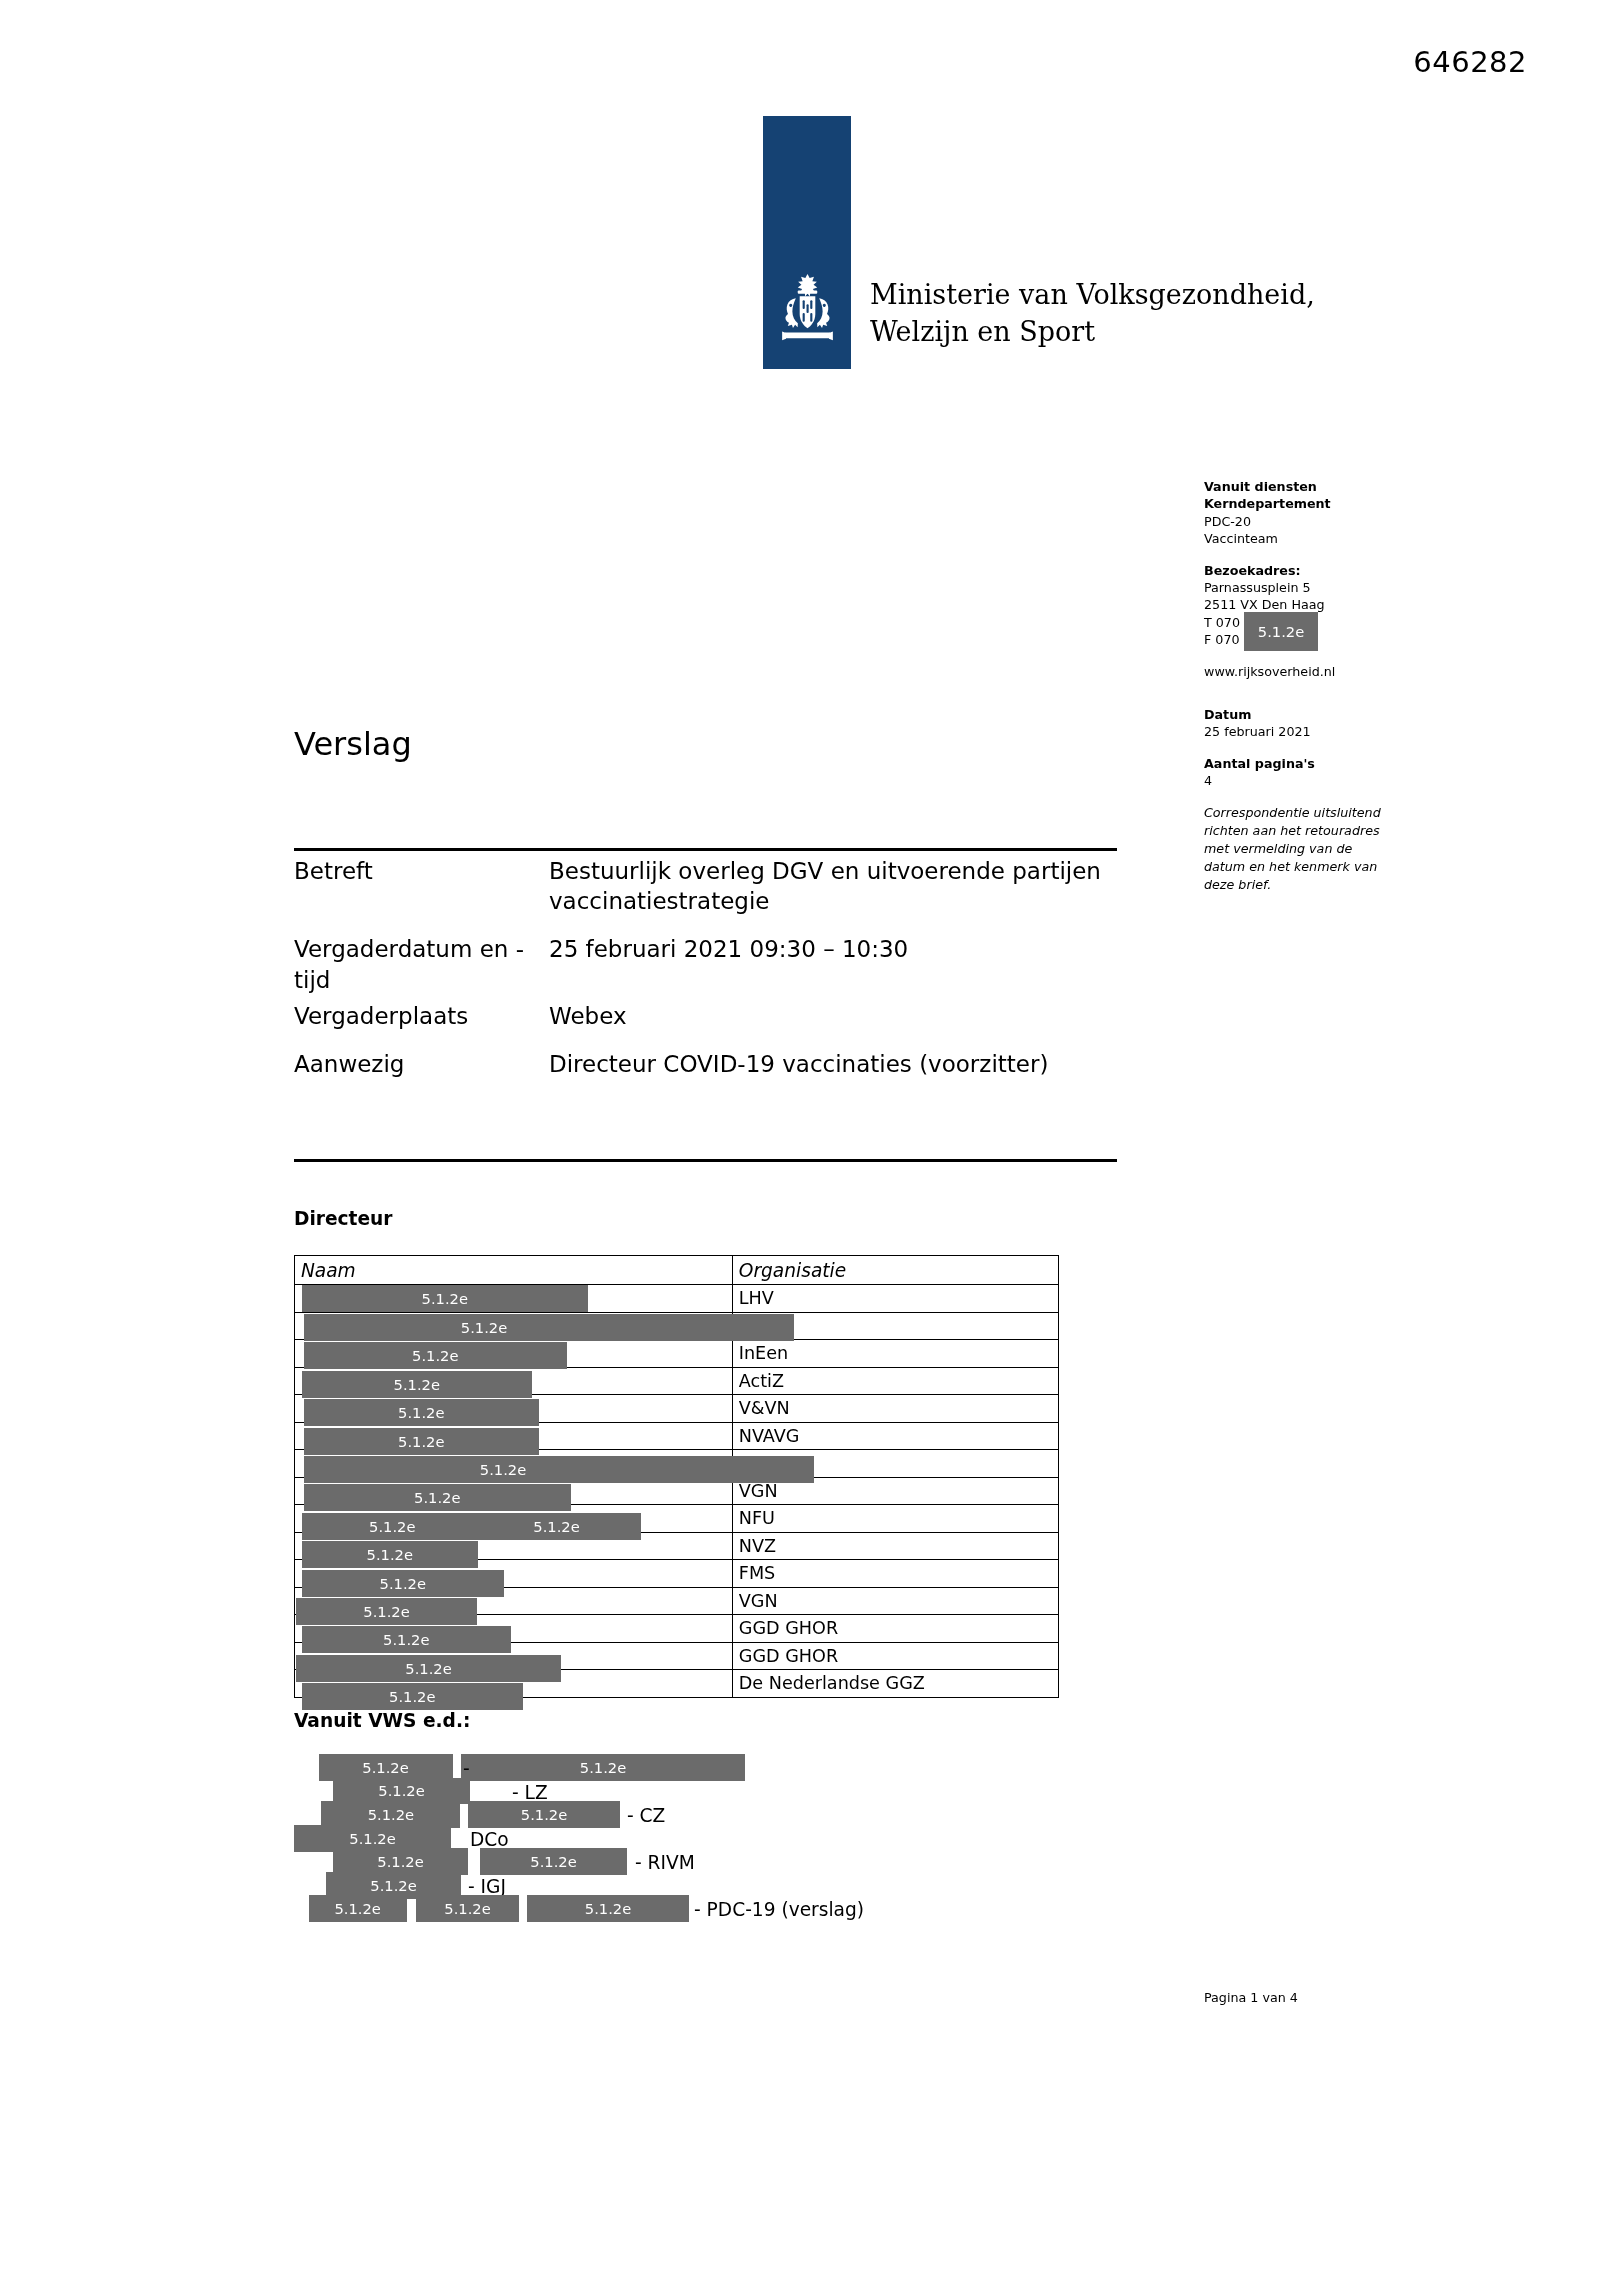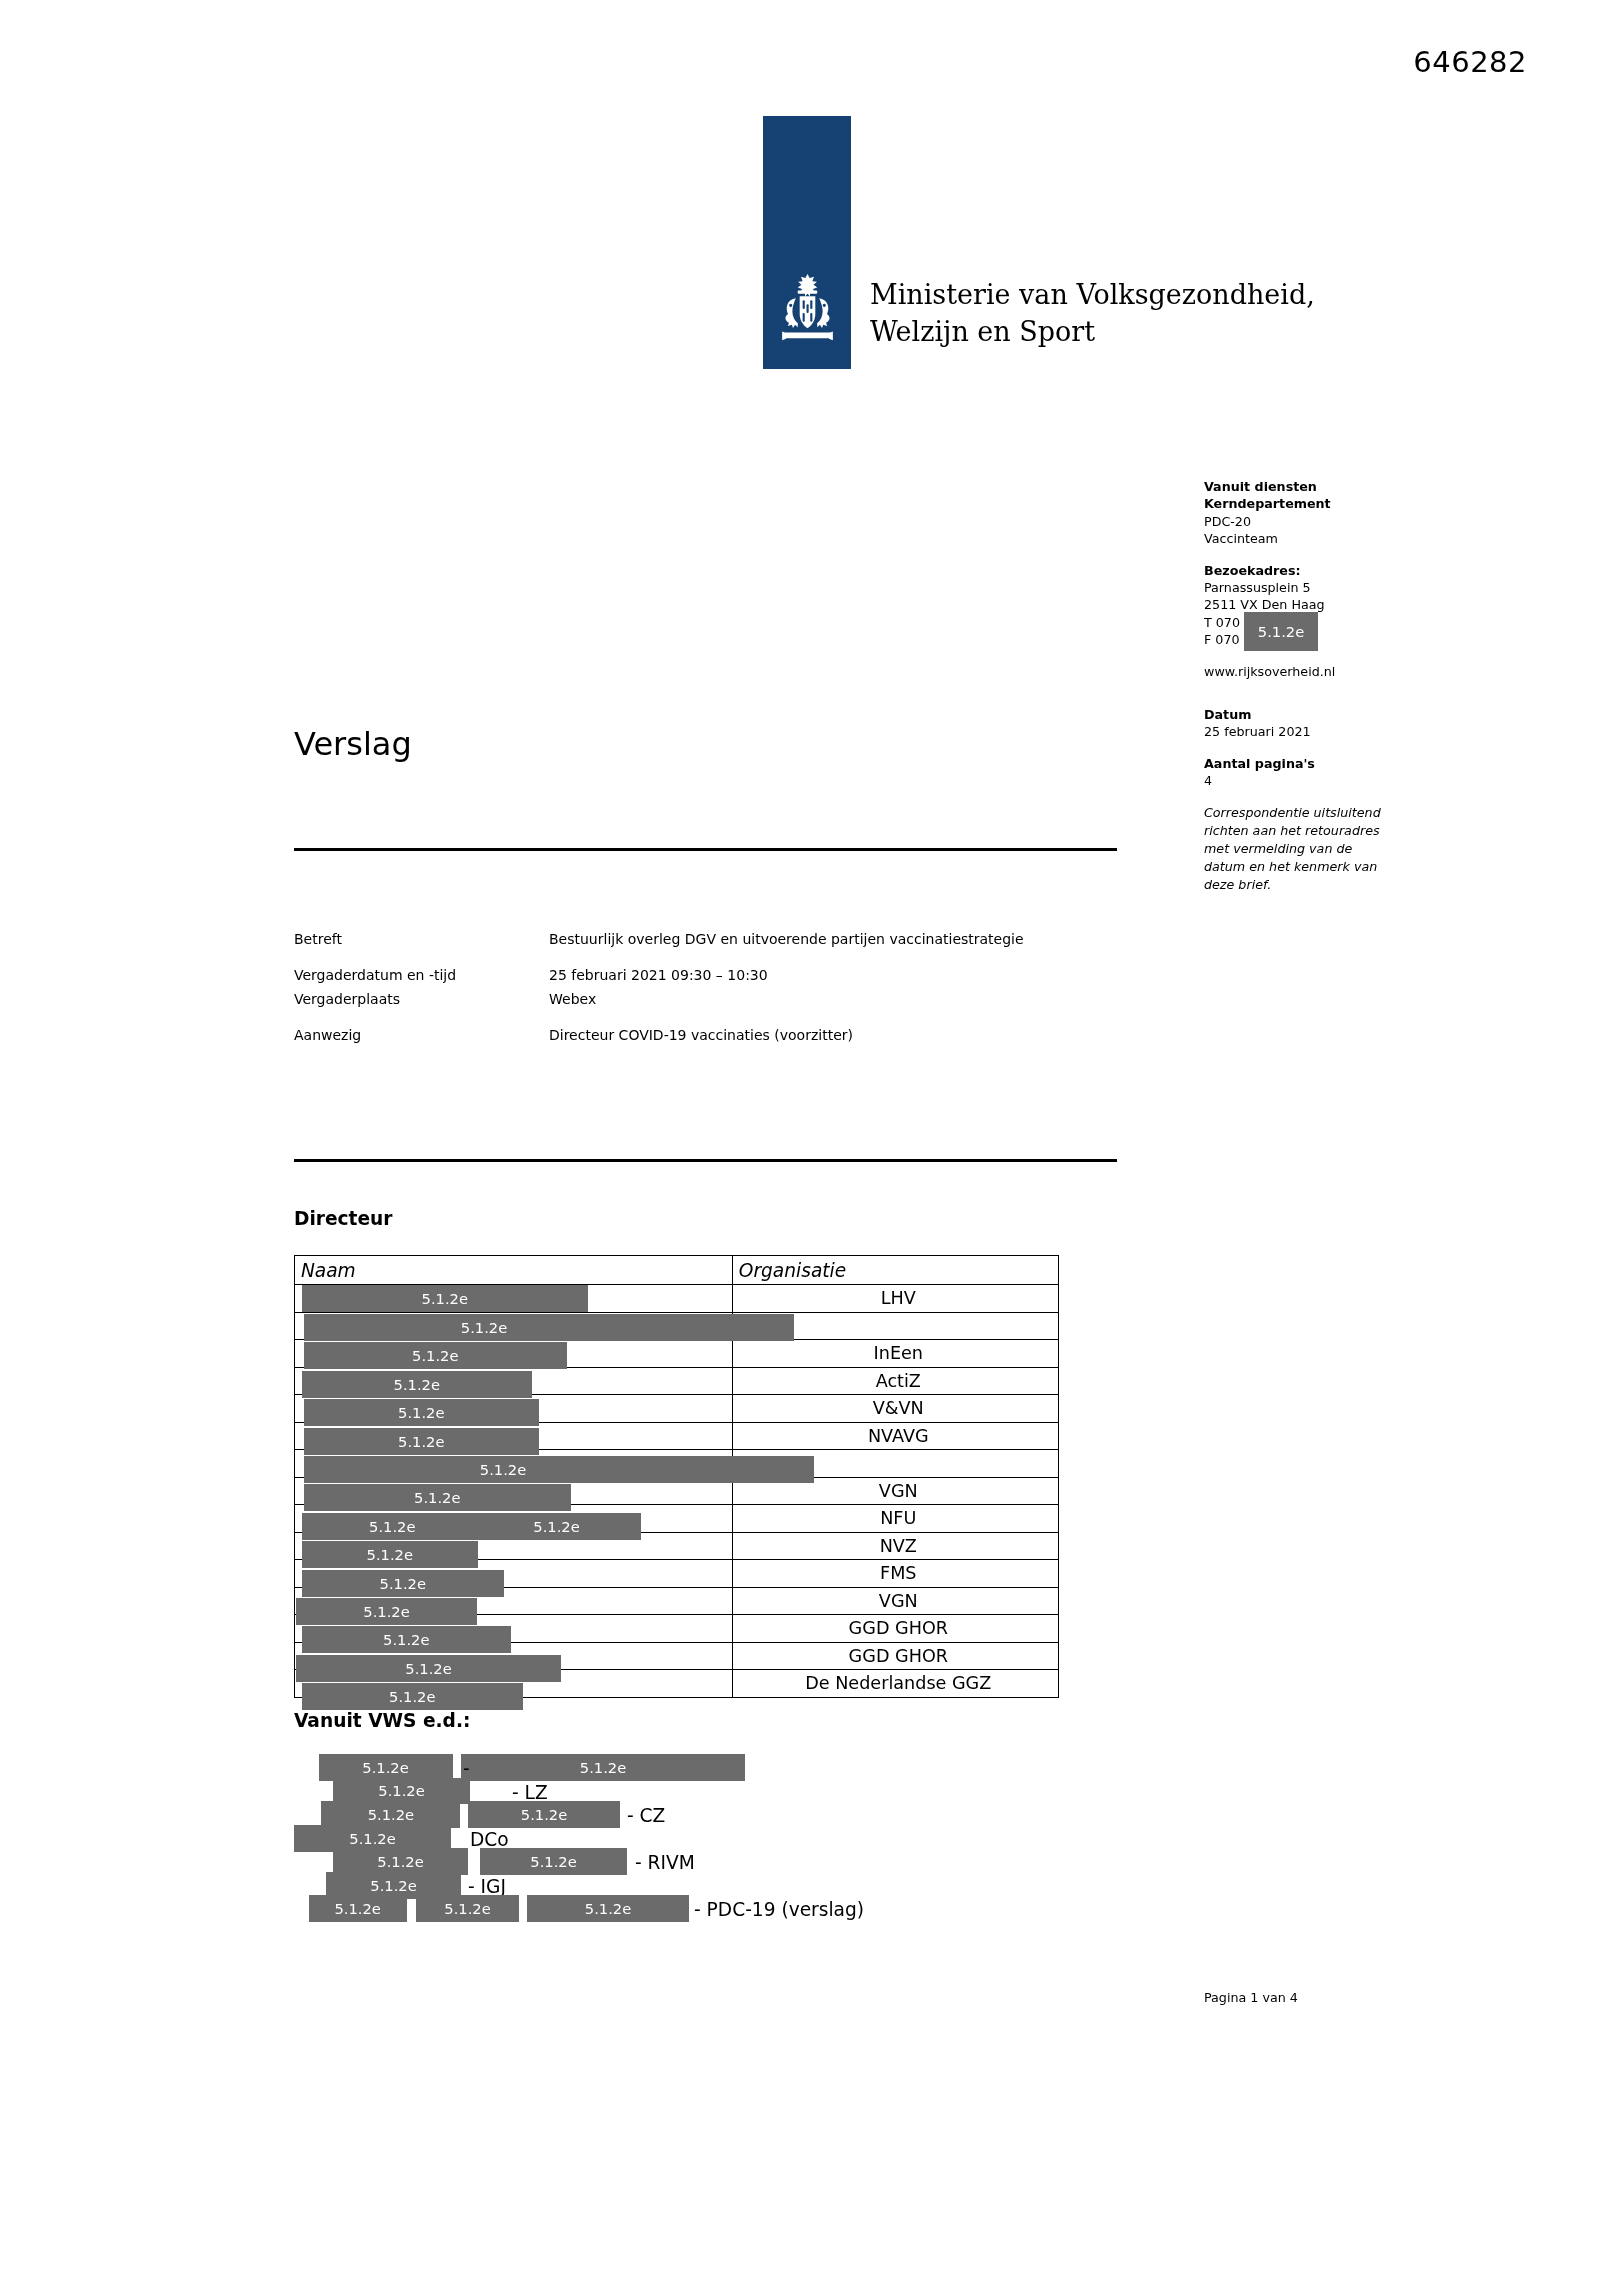--- a/index.html
+++ b/index.html
@@ -114,23 +114,23 @@
     width: 823px;
     height: 2.9px;
     background: #000;
   }
   .rule-top { top: 848px; }
   .rule-bottom { top: 1159px; }
 
   .meta {
     position: absolute;
     left: 294px;
-    top: 930px;
+    top: 856px;
     width: 823px;
-    font-size: 14px;
+    font-size: 23px;
     line-height: 1.32;
   }
   .meta-row { display: flex; margin-bottom: 17.6px; }
   .meta-label { width: 255px; flex: 0 0 255px; }
   .meta-value { flex: 1 1 auto; }
   .meta-row.tight { margin-bottom: 5.9px; }
 
   
   .section-head {
     position: absolute;
@@ -154,21 +154,21 @@
     font-size: 17.6px;
   }
   table.deelnemers td {
     border: 1px solid #000;
     height: 26.5px;
     padding: 0 0 0 5.9px;
     vertical-align: middle;
     position: relative;
   }
   table.deelnemers td.col-naam { width: 431px; }
-  table.deelnemers td.col-org  { width: 319px; text-align: center; }
+  table.deelnemers td.col-org  { width: 319px; }
   table.deelnemers th {
     border: 1px solid #000;
     height: 28px;
     padding: 0 0 0 5.9px;
     text-align: left;
     font-style: italic;
     font-weight: normal;
     font-size: 18.6px;
     vertical-align: middle;
   }

